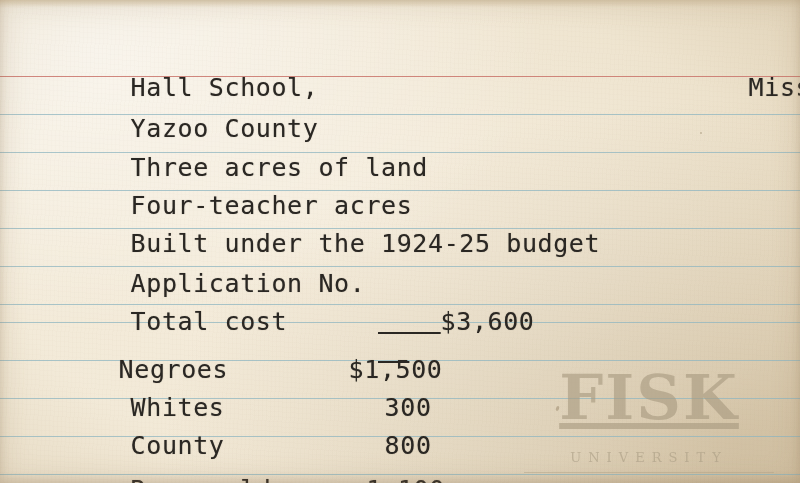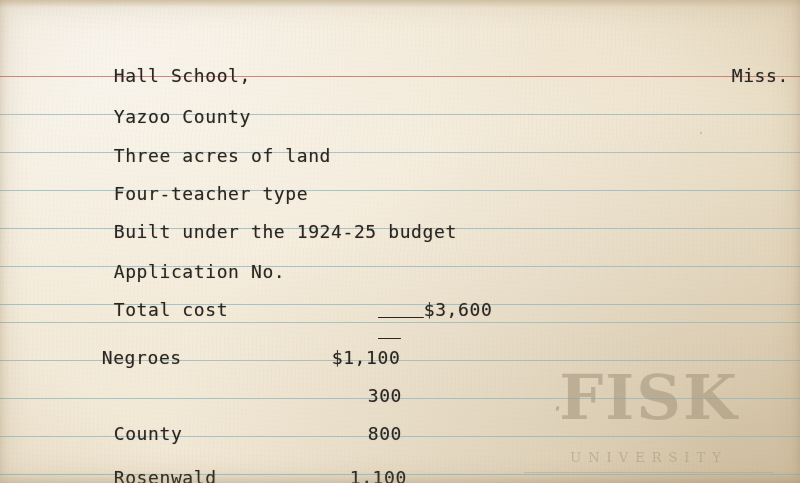--- a/index.html
+++ b/index.html
@@ -63,21 +63,21 @@
     position: absolute;
     top: 0; left: 0; right: 0;
     height: 8px;
     background: linear-gradient(180deg, rgba(216,200,170,0.8), rgba(216,200,170,0));
   }
   
   .line {
     position: absolute;
     white-space: pre;
     color: #2a2723;
-    font-size: 18px;
+    font-size: 25px;
     letter-spacing: 0.6px;
     text-shadow: 0 0 1px rgba(40,36,30,0.35);
   }
   .line .cell {
     display: inline-block;
     white-space: pre;
   }
   
   #watermark {
     position: absolute;
@@ -89,20 +89,21 @@
     opacity: 0.62;
     pointer-events: none;
   }
   #watermark .fisk {
     font-family: "DejaVu Serif", serif;
     font-weight: bold;
     font-size: 62px;
     letter-spacing: 2px;
     line-height: 0.95;
     color: #a89a80;
+    text-decoration: underline;
   }
   #watermark .univ {
     font-family: "DejaVu Serif", serif;
     font-size: 13px;
     letter-spacing: 7px;
     margin-top: 22px;
     color: #ab9e85;
   }
   #wm-divider {
     position: absolute;
@@ -153,21 +154,21 @@
 
   <div class="line" style="top:124px; left:68px;">
     <span class="cell">Three acres of land</span>
   </div>
 
   <div class="line" style="top:85px; left:68px;">
     <span class="cell">Yazoo County</span>
   </div>
 
   <div class="line" style="top:162px; left:68px;">
-    <span class="cell">Four-teacher type</span>
+    <span class="cell">Four-teacher acres</span>
   </div>
 
   <div class="line" style="top:200px; left:68px;">
     <span class="cell">Built under the 1924-25 budget</span>
   </div>
 
   <div class="line" style="top:240px; left:68px;">
     <span class="cell">Application No.</span>
   </div>
 
@@ -175,23 +176,26 @@
     <span class="cell">Total cost</span>
   </div>
   <div class="line" style="top:278px; left:378px;text-decoration:underline;">
     <span class="cell">$3,600</span>
   </div>
 
   <div class="line" style="top:326px; left:56px;">
     <span class="cell">Negroes</span>
   </div>
   <div class="line" style="top:326px; left:286px;">
-    <span class="cell">$1,100</span>
-  </div>
-
+    <span class="cell">$1,500</span>
+  </div>
+
+  <div class="line" style="top:364px; left:68px;">
+    <span class="cell">Whites</span>
+  </div>
   <div class="line" style="top:364px; left:322px;">
     <span class="cell">300</span>
   </div>
 
   <div class="line" style="top:402px; left:68px;">
     <span class="cell">County</span>
   </div>
   <div class="line" style="top:402px; left:322px;">
     <span class="cell">800</span>
   </div>

